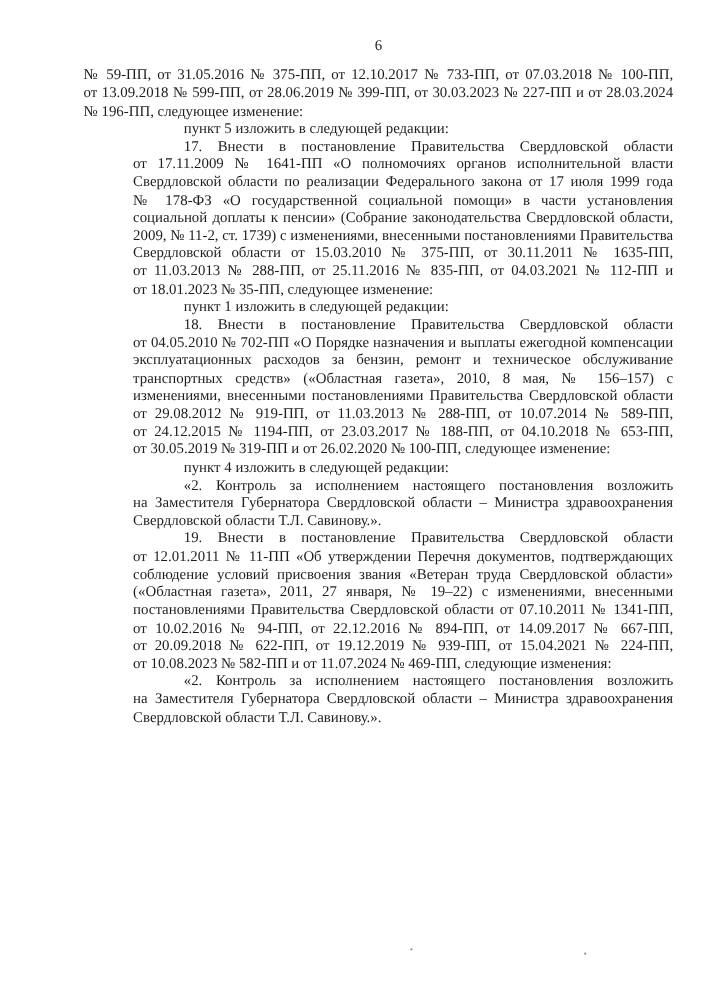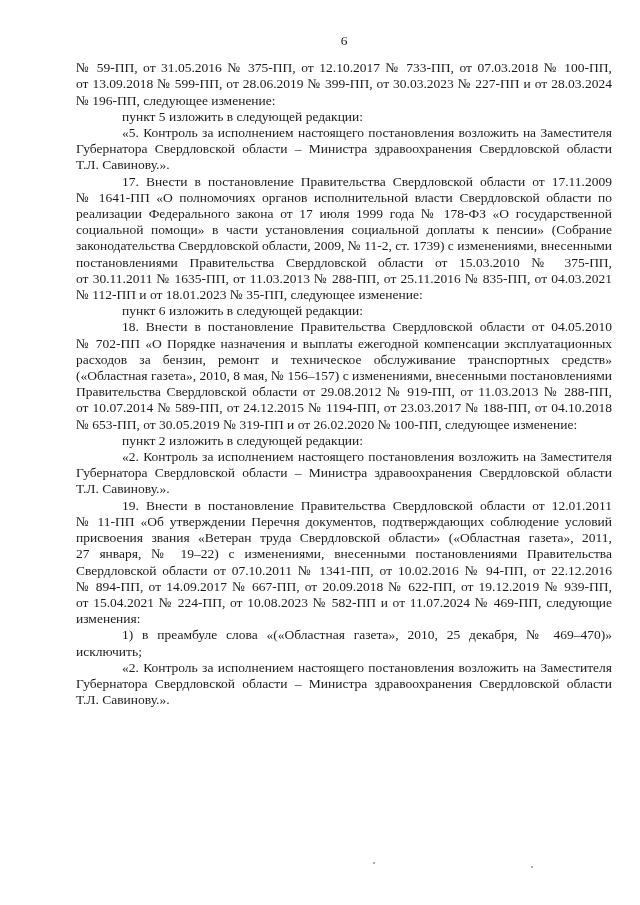--- a/index.html
+++ b/index.html
@@ -28,42 +28,41 @@
   .page-number {
     text-align: center;
     margin: 0 0 11px 0;
   }
   p.para {
     margin: 0;
     padding: 0;
   }
   p.para.indent {
     text-indent: 46px;
+    margin-left: 45px;
   }
   .speck {
     position: absolute;
     width: 2px;
     height: 2px;
     background: #8f8f8f;
     border-radius: 50%;
   }
 </style>
 </head>
 <body>
 
 <div class="page">
   <div class="content">
     <div class="page-number">6</div>
     <p class="para">№&nbsp;59-ПП, от&nbsp;31.05.2016 №&nbsp;375-ПП, от&nbsp;12.10.2017 №&nbsp;733-ПП, от&nbsp;07.03.2018 №&nbsp;100-ПП, от&nbsp;13.09.2018 №&nbsp;599-ПП, от&nbsp;28.06.2019 №&nbsp;399-ПП, от&nbsp;30.03.2023 №&nbsp;227-ПП и от&nbsp;28.03.2024 №&nbsp;196-ПП, следующее изменение:</p>
     <p class="para indent">пункт 5 изложить в следующей редакции:</p>
-    <p class="para indent">«5.&nbsp;Контроль за исполнением настоящего постановления возложить на&nbsp;Заместителя Губернатора Свердловской области – Министра здравоохранения Свердловской области Т.Л.&nbsp;Савинову.».</p>
     <p class="para indent">17.&nbsp;Внести в постановление Правительства Свердловской области от&nbsp;17.11.2009 №&nbsp;1641-ПП «О полномочиях органов исполнительной власти Свердловской области по реализации Федерального закона от 17 июля 1999 года №&nbsp;178-ФЗ «О государственной социальной помощи» в части установления социальной доплаты к пенсии» (Собрание законодательства Свердловской области, 2009, №&nbsp;11-2, ст.&nbsp;1739) с изменениями, внесенными постановлениями Правительства Свердловской области от&nbsp;15.03.2010 №&nbsp;375-ПП, от&nbsp;30.11.2011 №&nbsp;1635-ПП, от&nbsp;11.03.2013 №&nbsp;288-ПП, от&nbsp;25.11.2016 №&nbsp;835-ПП, от&nbsp;04.03.2021 №&nbsp;112-ПП и от&nbsp;18.01.2023 №&nbsp;35-ПП, следующее изменение:</p>
-    <p class="para indent">пункт 6 изложить в следующей редакции:</p>
+    <p class="para indent">пункт 1 изложить в следующей редакции:</p>
     <p class="para indent">18.&nbsp;Внести в постановление Правительства Свердловской области от&nbsp;04.05.2010 №&nbsp;702-ПП «О Порядке назначения и выплаты ежегодной компенсации эксплуатационных расходов за бензин, ремонт и техническое обслуживание транспортных средств» («Областная газета», 2010, 8&nbsp;мая, №&nbsp;156–157) с изменениями, внесенными постановлениями Правительства Свердловской области от&nbsp;29.08.2012 №&nbsp;919-ПП, от&nbsp;11.03.2013 №&nbsp;288-ПП, от&nbsp;10.07.2014 №&nbsp;589-ПП, от&nbsp;24.12.2015 №&nbsp;1194-ПП, от&nbsp;23.03.2017 №&nbsp;188-ПП, от&nbsp;04.10.2018 №&nbsp;653-ПП, от&nbsp;30.05.2019 №&nbsp;319-ПП и от&nbsp;26.02.2020 №&nbsp;100-ПП, следующее изменение:</p>
-    <p class="para indent">пункт 2 изложить в следующей редакции:</p>
+    <p class="para indent">пункт 4 изложить в следующей редакции:</p>
     <p class="para indent">«2.&nbsp;Контроль за исполнением настоящего постановления возложить на&nbsp;Заместителя Губернатора Свердловской области – Министра здравоохранения Свердловской области Т.Л.&nbsp;Савинову.».</p>
     <p class="para indent">19.&nbsp;Внести в постановление Правительства Свердловской области от&nbsp;12.01.2011 №&nbsp;11-ПП «Об утверждении Перечня документов, подтверждающих соблюдение условий присвоения звания «Ветеран труда Свердловской области» («Областная газета», 2011, 27&nbsp;января, №&nbsp;19–22) с изменениями, внесенными постановлениями Правительства Свердловской области от&nbsp;07.10.2011 №&nbsp;1341-ПП, от&nbsp;10.02.2016 №&nbsp;94-ПП, от&nbsp;22.12.2016 №&nbsp;894-ПП, от&nbsp;14.09.2017 №&nbsp;667-ПП, от&nbsp;20.09.2018 №&nbsp;622-ПП, от&nbsp;19.12.2019 №&nbsp;939-ПП, от&nbsp;15.04.2021 №&nbsp;224-ПП, от&nbsp;10.08.2023 №&nbsp;582-ПП и от&nbsp;11.07.2024 №&nbsp;469-ПП, следующие изменения:</p>
-    <p class="para indent">1)&nbsp;в преамбуле слова «(«Областная газета», 2010, 25&nbsp;декабря, №&nbsp;469–470)» исключить;</p>
     <p class="para indent">«2.&nbsp;Контроль за исполнением настоящего постановления возложить на&nbsp;Заместителя Губернатора Свердловской области – Министра здравоохранения Свердловской области Т.Л.&nbsp;Савинову.».</p>
   </div>
   <div class="speck" style="left:373px; top:862px;"></div>
   <div class="speck" style="left:531px; top:866px;"></div>
 </div>
 
 </body></html>

